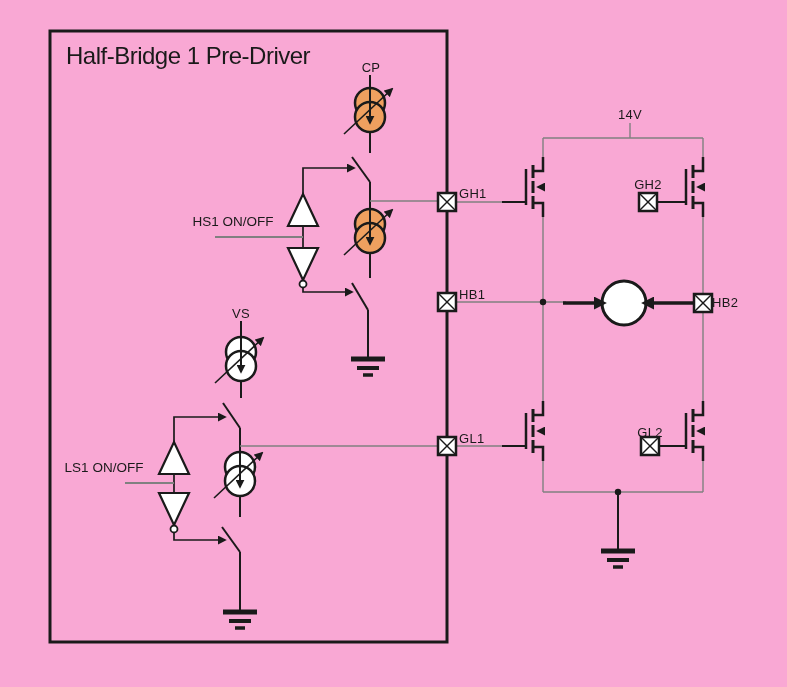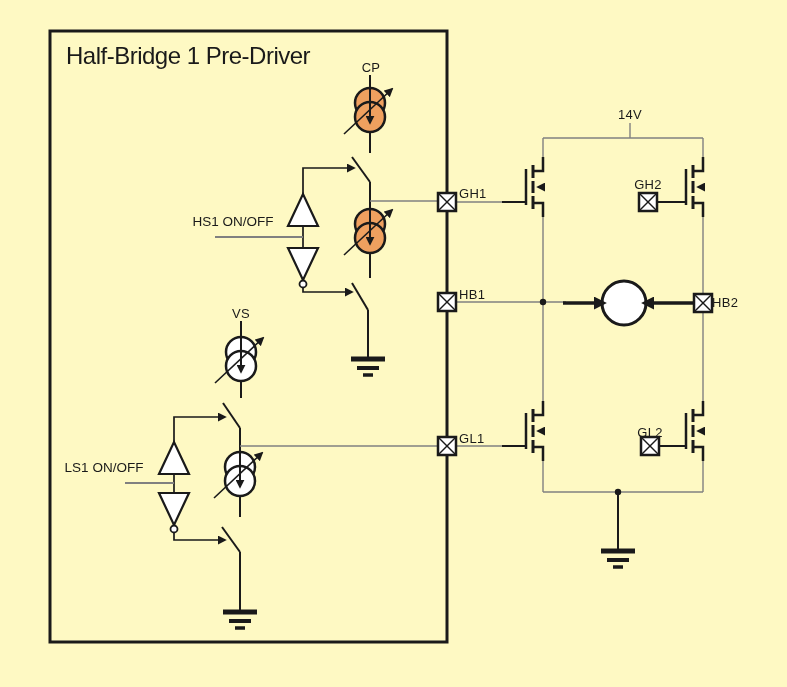--- a/index.html
+++ b/index.html
@@ -1,17 +1,17 @@
 <!DOCTYPE html>
 <html><head>
 <meta charset="utf-8">
 <style>
   html,body { margin:0; padding:0; background:#ffffff; }
   .canvas {
-    position:relative; width:787px; height:687px; background:#fef9c3;
+    position:relative; width:787px; height:687px; background:#f9a8d4;
     font-family:"Liberation Sans", sans-serif; overflow:hidden;
   }
   svg text {
     font-family:"Liberation Sans", sans-serif;
     fill:#1a1a1a;
   }
   .lbl       { font-size:13px; letter-spacing:.3px; }
   .lbl-input { font-size:13.5px; }
   .ttl       { font-size:24px; letter-spacing:-0.5px; }
 </style>

